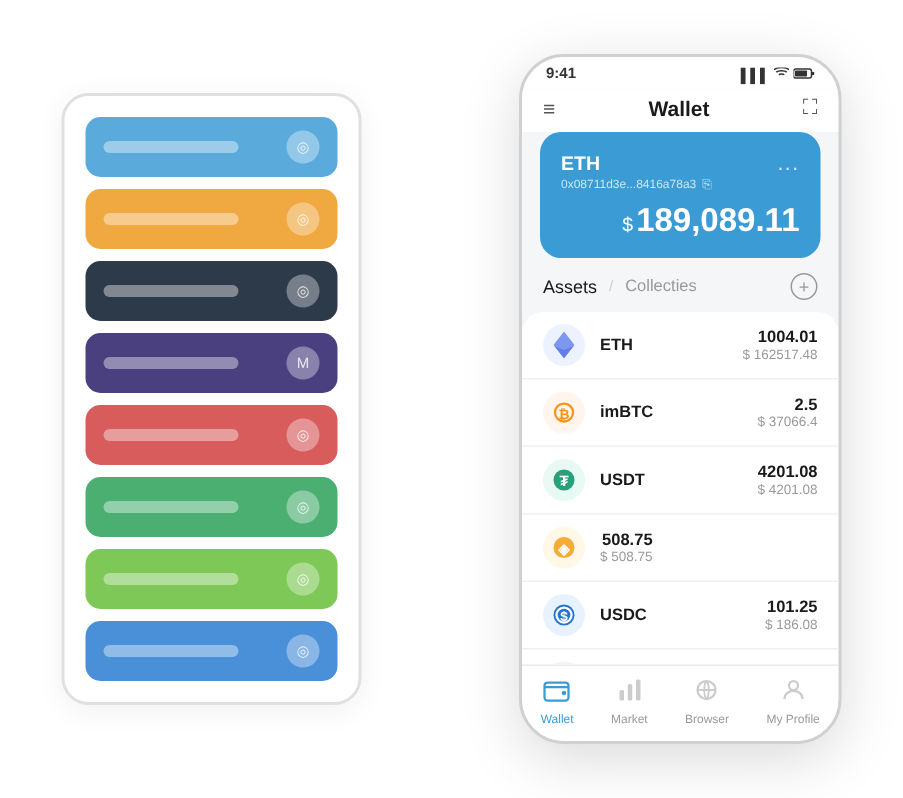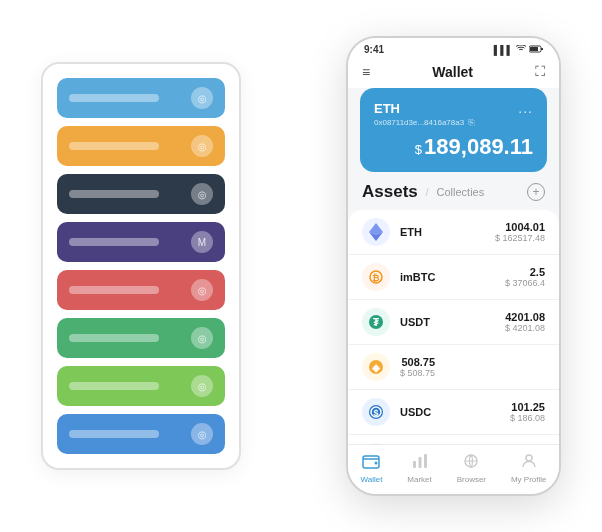--- a/index.html
+++ b/index.html
@@ -198,23 +198,23 @@
       background: #f5f6f8;
     }
 
     .assets-tabs {
       display: flex;
       gap: 8px;
       align-items: center;
     }
 
     .assets-tab {
-      font-size: 17px;
+      font-size: 12px;
       color: #1a1a1a;
-      font-weight: 700;
+      font-weight: 400;
     }
 
     .assets-tab-divider {
       color: #ccc;
       font-size: 10px;
     }
 
     .assets-tab-inactive {
       font-size: 11px;
       color: #999;

